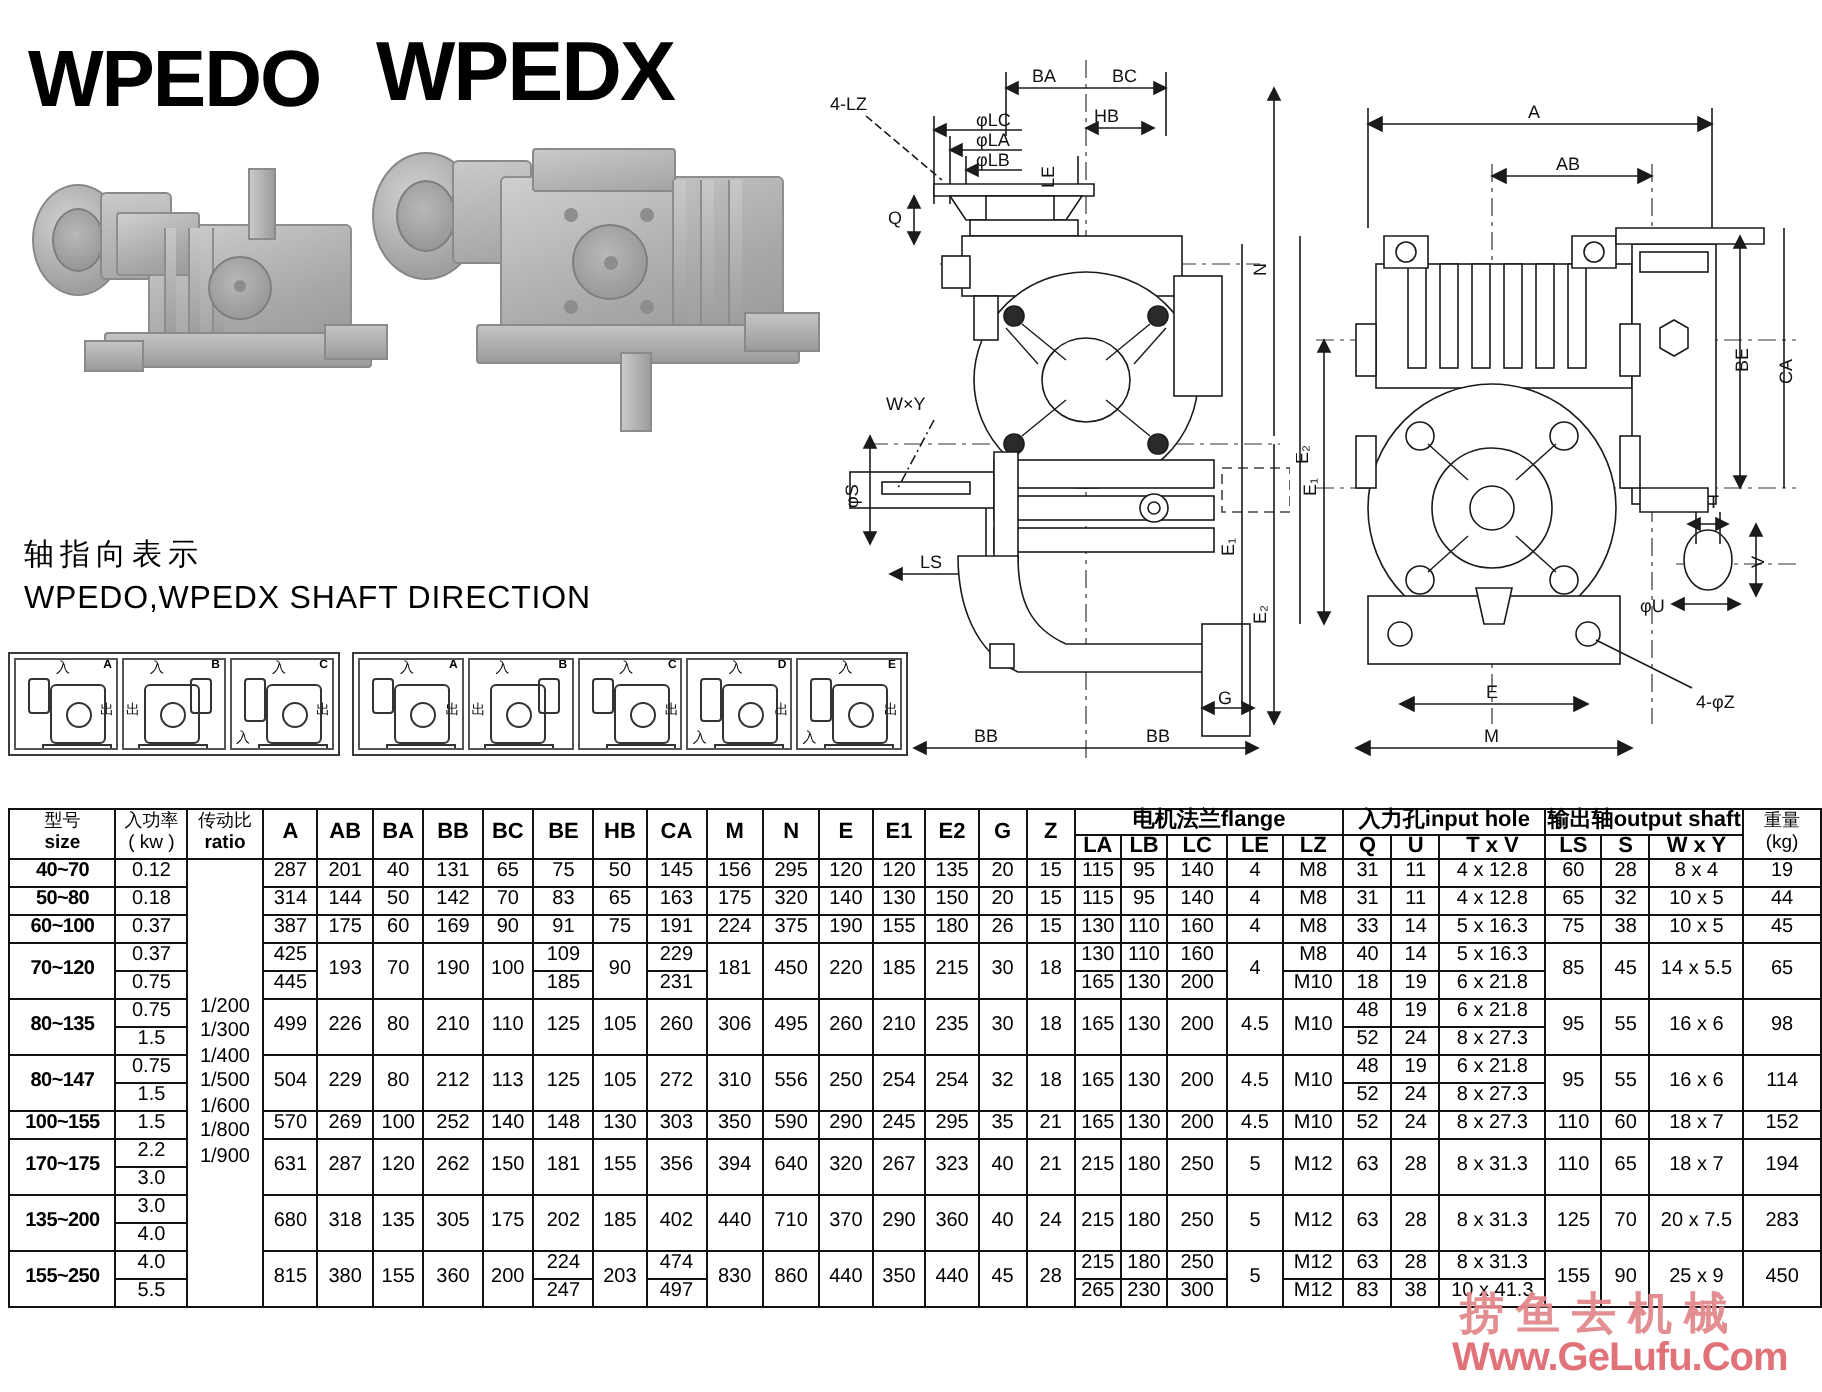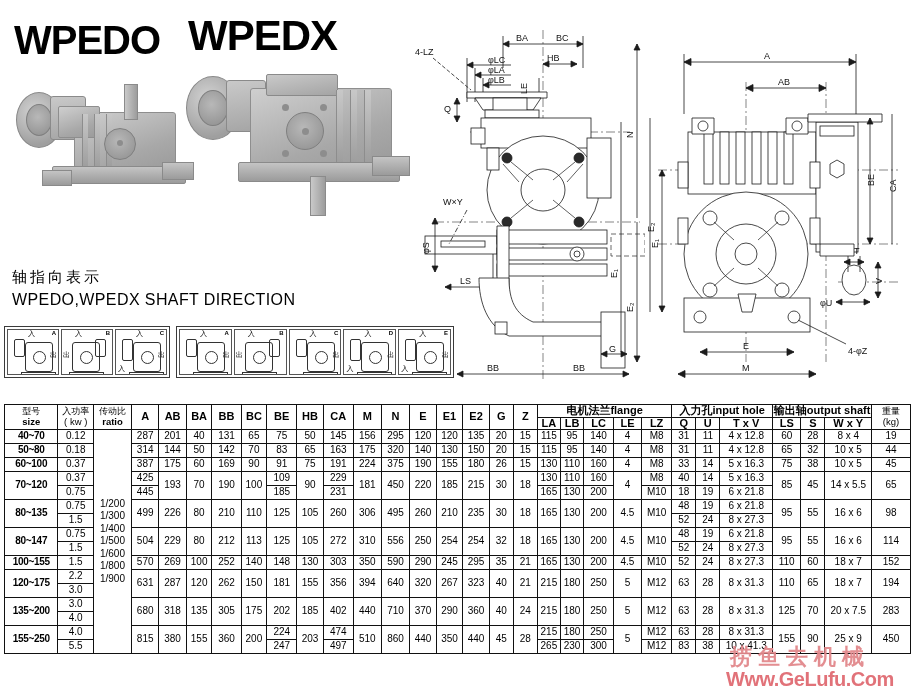--- a/index.html
+++ b/index.html
@@ -793,21 +793,21 @@
           <td>M10</td>
           <td>52</td>
           <td>24</td>
           <td>8 x 27.3</td>
           <td rowspan="1">110</td>
           <td rowspan="1">60</td>
           <td rowspan="1">18 x 7</td>
           <td rowspan="1">152</td>
         </tr>
         <tr style="height: 14px;">
-          <td rowspan="2" class="sz">120~175</td>
+          <td rowspan="2" class="sz">170~175</td>
           <td>2.2</td>
           <td rowspan="2">631</td>
           <td rowspan="2">287</td>
           <td rowspan="2">120</td>
           <td rowspan="2">262</td>
           <td rowspan="2">150</td>
           <td rowspan="2">181</td>
           <td rowspan="2">155</td>
           <td rowspan="2">356</td>
           <td rowspan="2">394</td>
@@ -871,21 +871,21 @@
           <td rowspan="2" class="sz">155~250</td>
           <td>4.0</td>
           <td rowspan="2">815</td>
           <td rowspan="2">380</td>
           <td rowspan="2">155</td>
           <td rowspan="2">360</td>
           <td rowspan="2">200</td>
           <td>224</td>
           <td rowspan="2">203</td>
           <td>474</td>
-          <td rowspan="2">510</td>
+          <td rowspan="2">830</td>
           <td rowspan="2">860</td>
           <td rowspan="2">440</td>
           <td rowspan="2">350</td>
           <td rowspan="2">440</td>
           <td rowspan="2">45</td>
           <td rowspan="2">28</td>
           <td>215</td>
           <td>180</td>
           <td>250</td>
           <td rowspan="2">5</td>

